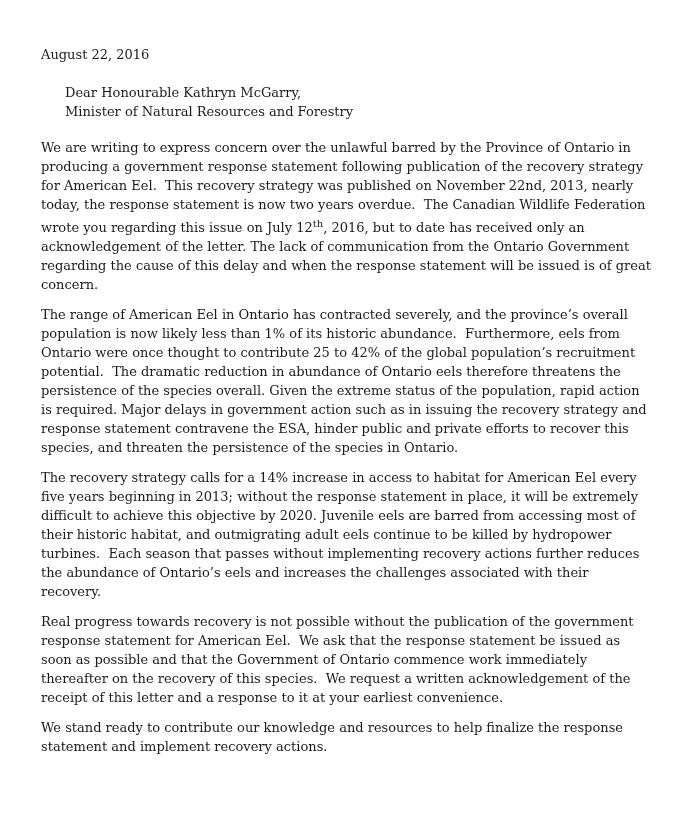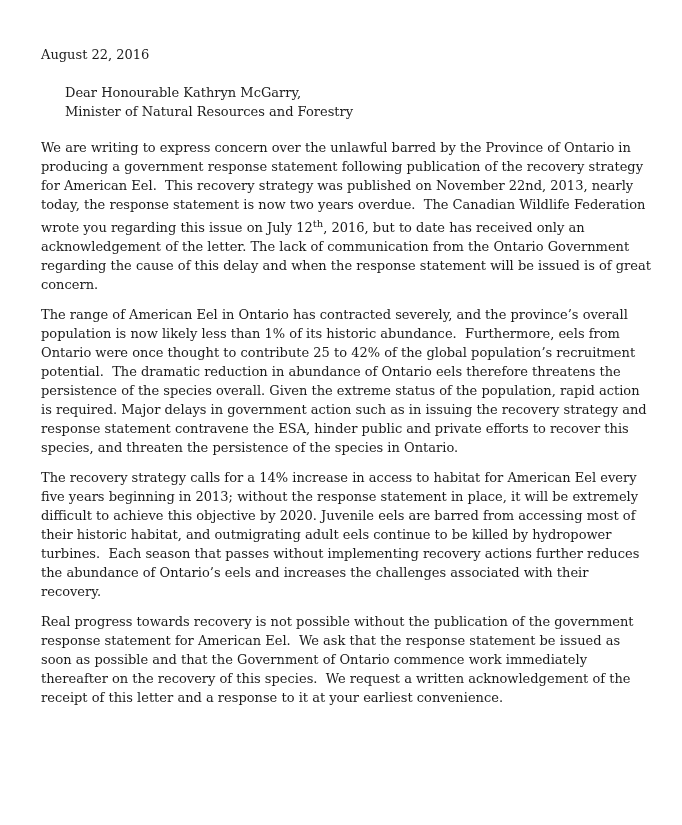--- a/index.html
+++ b/index.html
@@ -79,14 +79,18 @@
         <div class="line"><span>the abundance of Ontario’s eels and increases the challenges associated with their</span></div>
         <div class="line"><span>recovery.</span></div>
       </div>
       <div class="block paragraph">
         <div class="line"><span>Real progress towards recovery is not possible without the publication of the government</span></div>
         <div class="line"><span>response statement for American Eel.  We ask that the response statement be issued as</span></div>
         <div class="line"><span>soon as possible and that the Government of Ontario commence work immediately</span></div>
         <div class="line"><span>thereafter on the recovery of this species.  We request a written acknowledgement of the</span></div>
         <div class="line"><span>receipt of this letter and a response to it at your earliest convenience.</span></div>
       </div>
+      <div class="block paragraph">
+        <div class="line"><span>We stand ready to contribute our knowledge and resources to help finalize the response</span></div>
+        <div class="line"><span>statement and implement recovery actions.</span></div>
+      </div>
     </div>
 </div>
 
 </body></html>

